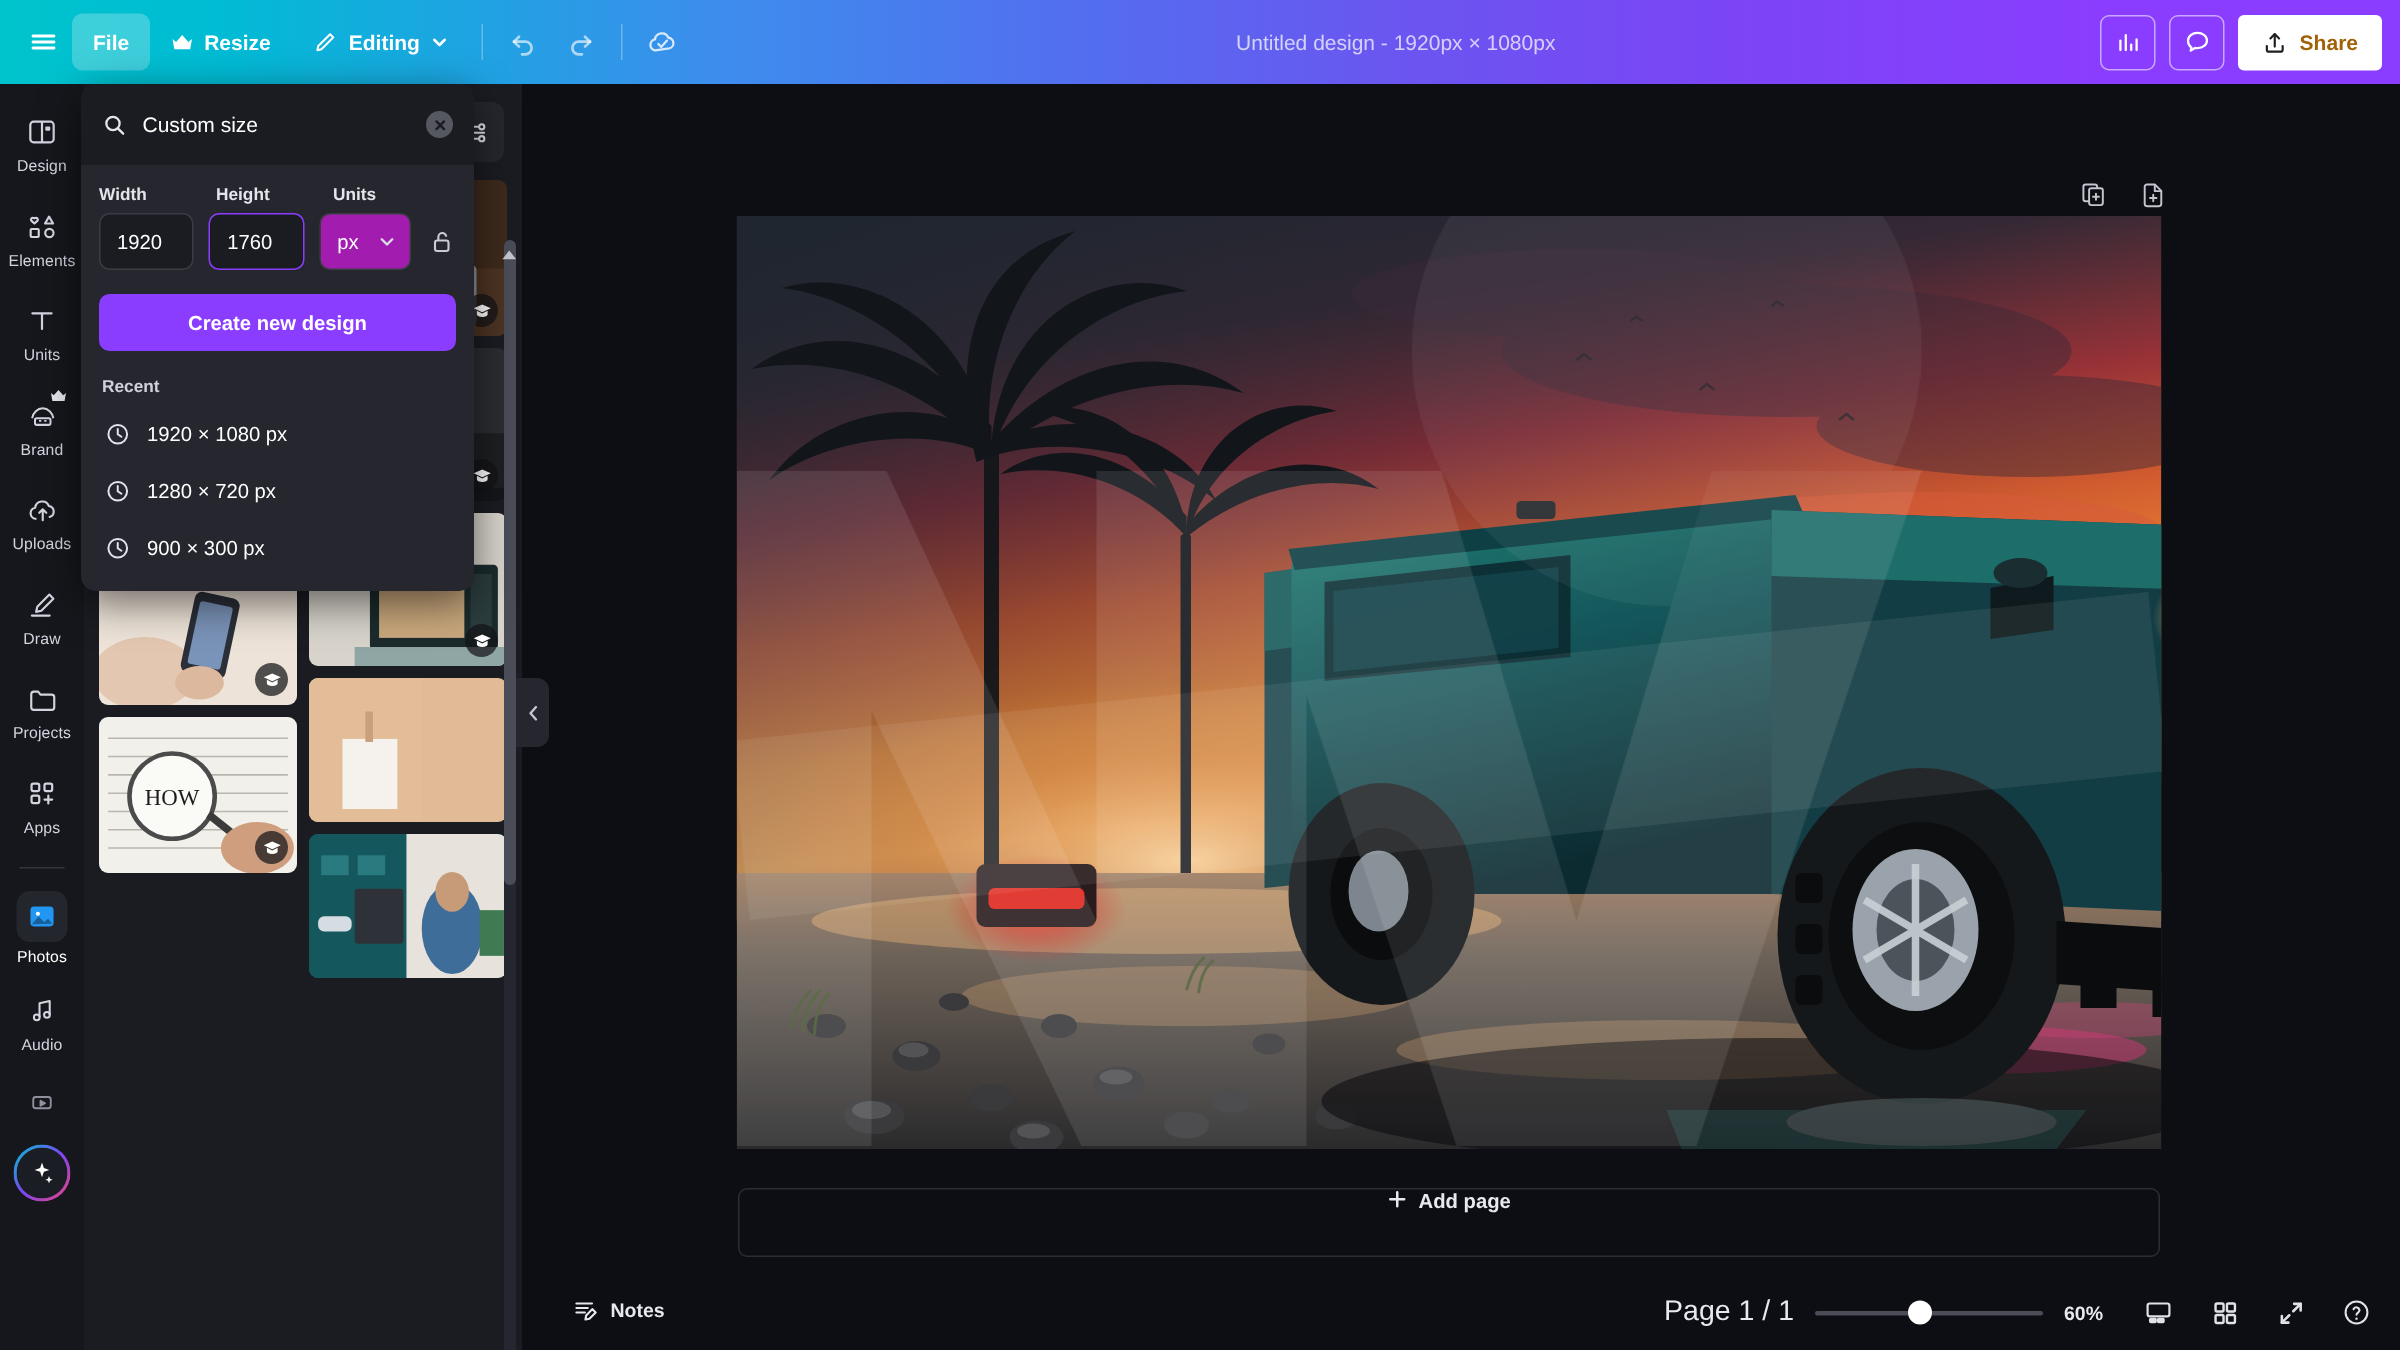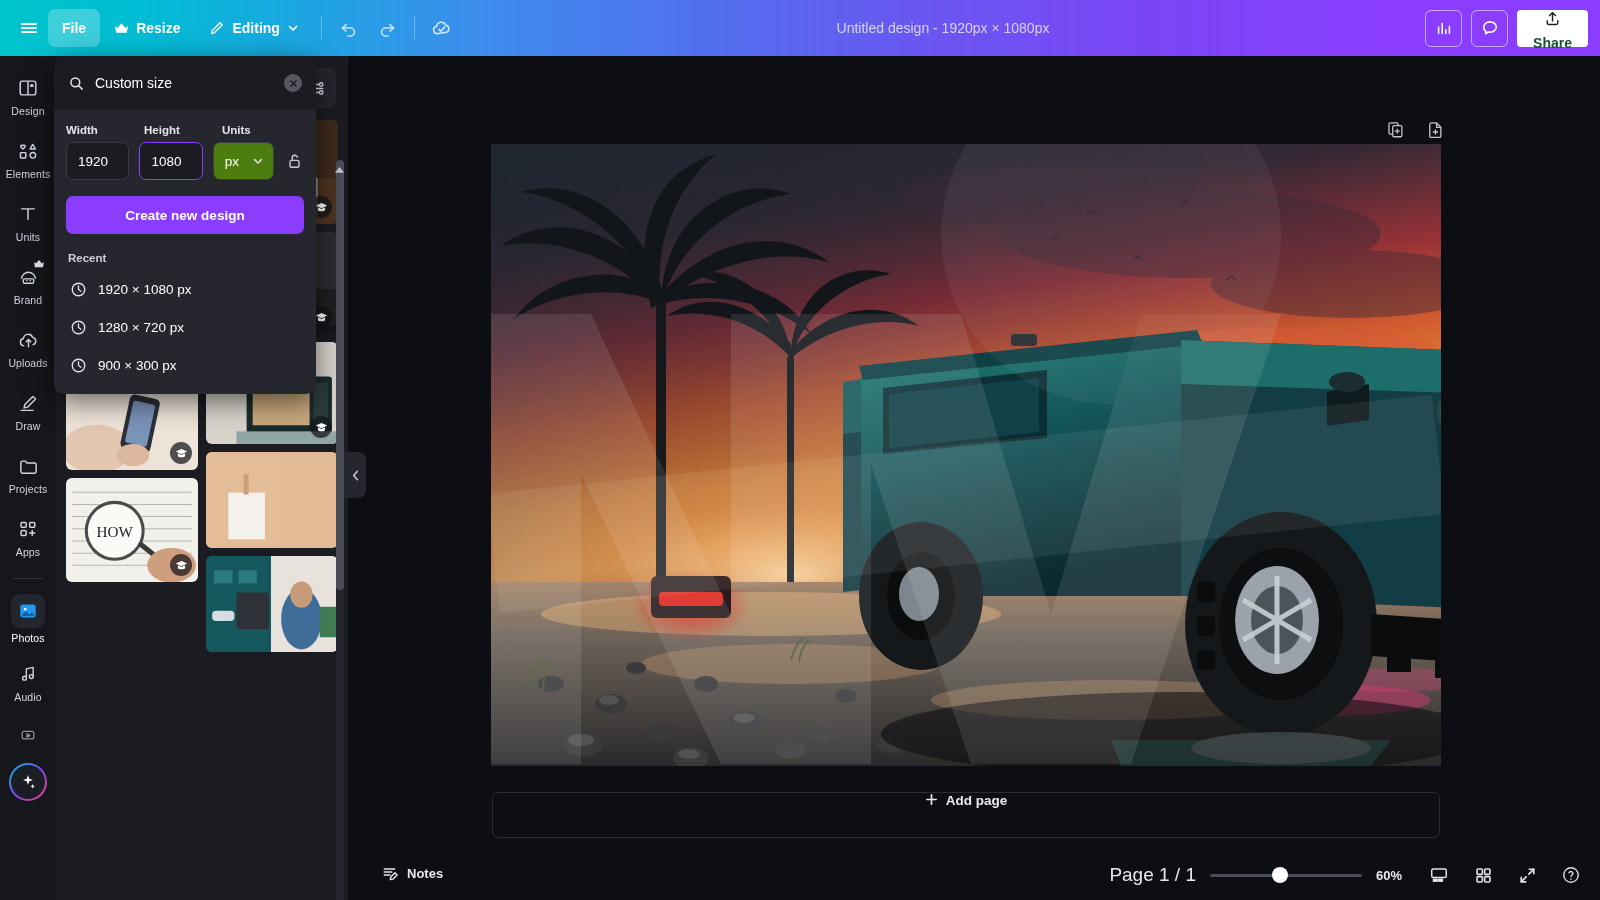--- a/index.html
+++ b/index.html
@@ -46,22 +46,22 @@
   .tb-right { display: flex; align-items: center; gap: 9px; }
   .outline-btn {
     height: 37px; border: 1px solid rgba(255,255,255,.55);
     border-radius: 6px; display: flex; align-items: center; justify-content: center;
     cursor: pointer; color: #fff; background: transparent;
   }
   .outline-btn.sq { width: 37px; }
   .outline-btn.wide { padding: 0 14px; gap: 8px; font-size: 14px; font-weight: bold; }
   .share-btn {
     height: 37px; padding: 0 16px; border-radius: 4px;
-    background: #fff; color: #14532d; font-size: 14px; font-weight: bold;
-    display: flex; align-items: center; gap: 8px; cursor: pointer; flex-direction: column;
+    background: #fff; color: #a16207; font-size: 14px; font-weight: bold;
+    display: flex; align-items: center; gap: 8px; cursor: pointer;
   }
 
   
   .rail {
     position: absolute; top: 56px; left: 0; width: 56px; height: 844px;
     background: #16171c; display: flex; flex-direction: column;
     align-items: center; padding-top: 10px; z-index: 40;
   }
   .rail-item {
     width: 52px; min-height: 60px; margin-bottom: 3px;
@@ -161,21 +161,21 @@
   .field-labels { display: flex; gap: 10px; margin-bottom: 6px; }
   .field-lbl { font-size: 11.5px; font-weight: bold; color: #e4e5ec; }
   .fields-row { display: flex; align-items: center; gap: 10px; }
   .num-input {
     height: 38px; background: #1b1c22; border: 1.5px solid #3a3c45;
     border-radius: 7px; display: flex; align-items: center; padding: 0 11px;
     font-size: 13.5px; color: #fff; cursor: text;
   }
   .num-input.focused { border-color: #8b3dff; }
   .sel-input {
-    height: 38px; background: #4d7c0f; border: 1.5px solid #3a3c45;
+    height: 38px; background: #a21caf; border: 1.5px solid #3a3c45;
     border-radius: 7px; display: flex; align-items: center; justify-content: space-between;
     padding: 0 9px 0 11px; font-size: 13.5px; color: #fff; cursor: pointer; gap: 6px;
   }
   .lock-btn { width: 22px; height: 30px; display: flex; align-items: center; justify-content: center; cursor: pointer; }
   .create-btn {
     margin: 16px 0 0 0; height: 38px; width: 100%;
     background: #8b3dff; border-radius: 7px;
     display: flex; align-items: center; justify-content: center;
     font-size: 13.5px; font-weight: bold; color: #fff; cursor: pointer;
   }
@@ -966,21 +966,21 @@
       <div class="field-labels">
         <span class="field-lbl" style="width:68px">Width</span>
         <span class="field-lbl" style="width:68px">Height</span>
         <span class="field-lbl">Units</span>
       </div>
       <div class="fields-row">
         <div class="num-input" style="width:68px">
           <span>1920</span>
         </div>
         <div class="num-input focused" style="width:68px">
-          <span>1080</span>
+          <span>1760</span>
         </div>
         <div class="sel-input" style="width:66px">
           <span>px</span>
           <span>
             <svg width="12" height="12" viewBox="0 0 12 12" fill="none" stroke="#dcdee6" stroke-width="1.6" stroke-linecap="round" stroke-linejoin="round">
               <path d="M2.5 4.5L6 8l3.5-3.5"></path>
             </svg>
           </span>
         </div>
         <div class="lock-btn">

